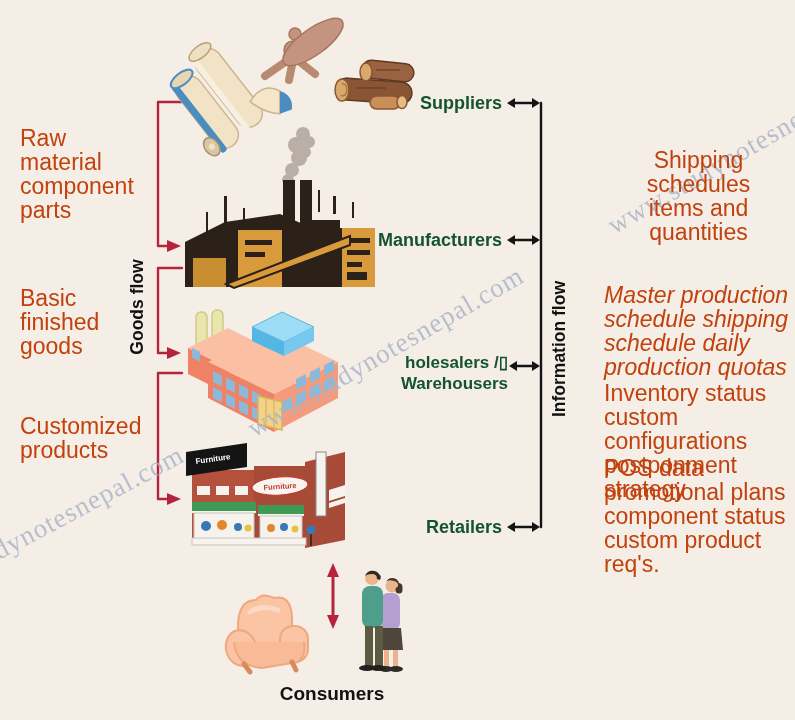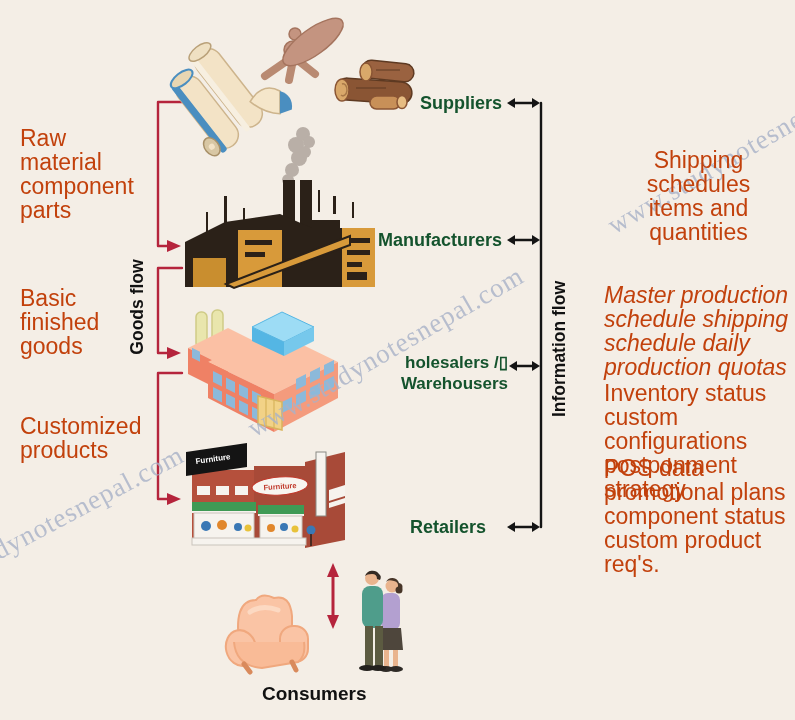--- a/index.html
+++ b/index.html
@@ -18,21 +18,21 @@
   .stage-label.two-line{font-size:17px; line-height:21px; white-space:pre-line;}
   .flow-label{
     font-weight:bold; font-size:17.5px; color:#111; text-align:center;
     transform:rotate(-90deg);
   }
   .watermark{
     font-family:"Liberation Serif", serif; font-size:27px; letter-spacing:1px;
     color:#a8b2c8; opacity:.8; white-space:nowrap; transform-origin:left center;
   }
   .consumers-label{
-    font-weight:bold; font-size:19px; color:#111; 
+    font-weight:bold; font-size:19px; color:#111; text-align:center;
   }
   svg{display:block;}
 </style>
 </head>
 <body>
 
 <div id="canvas">
 
   <svg class="abs" style="left:0;top:0" width="795" height="720" viewBox="0 0 795 720">
 
@@ -256,21 +256,21 @@
   <div class="abs side-label" style="left:20px; top:414px;">Customized
 products</div>
   <div class="abs side-label" style="left:20px; top:286px;">Basic
 finished
 goods</div>
 
   <div class="abs stage-label" style="left:390px; top:93px; width:112px;">Suppliers</div>
   <div class="abs stage-label" style="left:360px; top:230px; width:142px;">Manufacturers</div>
   <div class="abs stage-label two-line" style="left:378px; top:352px; width:130px;">holesalers /▯
 Warehousers</div>
-  <div class="abs stage-label" style="left:374px; top:517px; width:112px;text-align:right;">Retailers</div>
+  <div class="abs stage-label" style="left:390px; top:517px; width:112px;text-align:right;">Retailers</div>
   <div class="abs consumers-label" style="left:262px; top:683px; width:140px;">Consumers</div>
 
   <div class="abs flow-label" style="left:57px; top:297px; width:160px; height:20px;">Goods flow</div>
   <div class="abs flow-label" style="left:479px; top:339px; width:160px; height:20px;">Information flow</div>
 
   <div class="abs side-label" style="left:602px; top:148px;text-align:center;">Shipping schedules
 items and quantities</div>
   <div class="abs side-label" style="left:604px; top:283px;font-style:italic;">Master production
 schedule shipping
 schedule daily

